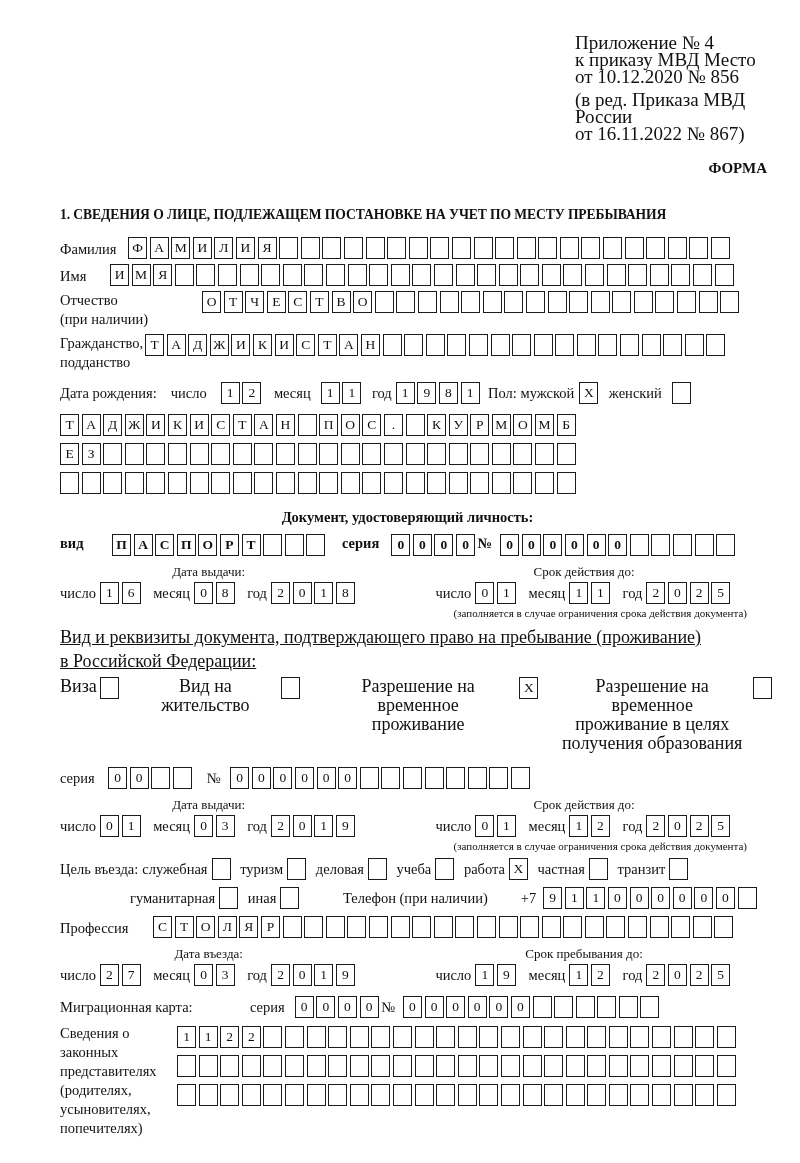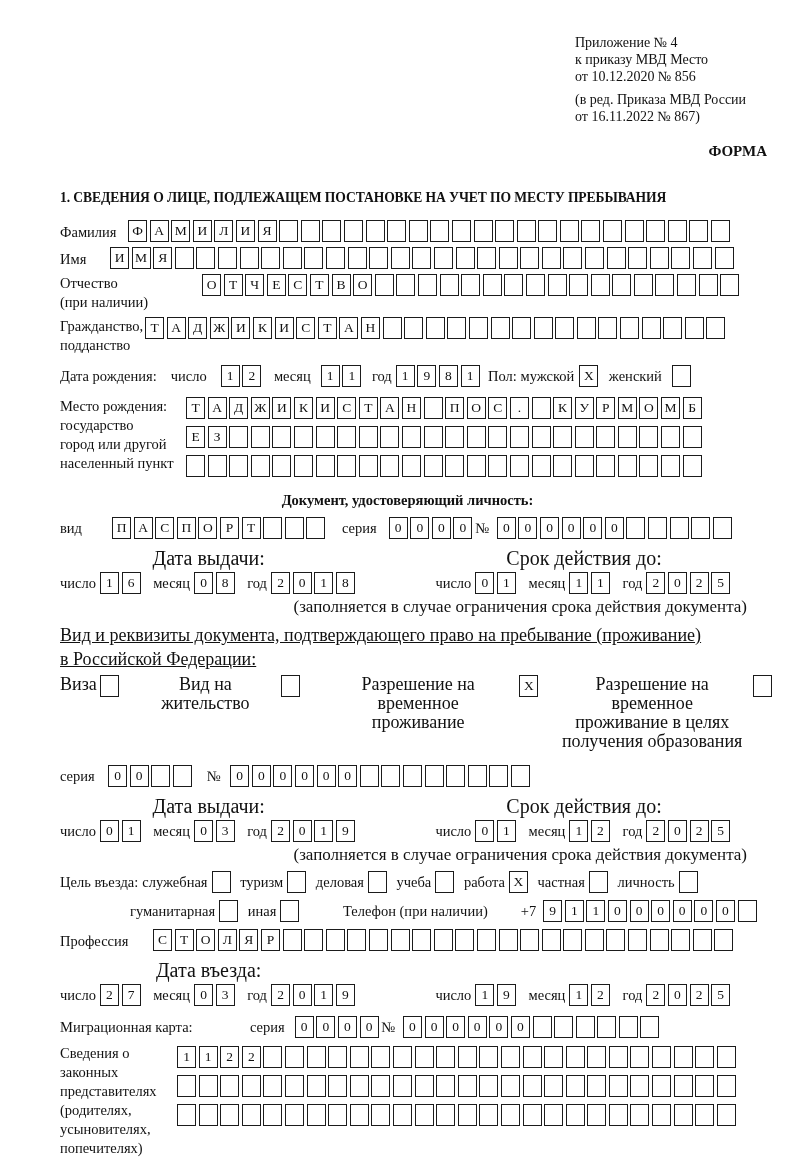--- a/index.html
+++ b/index.html
@@ -1,21 +1,21 @@
 <!DOCTYPE html>
 <html><head>
 <meta charset="utf-8">
 <style>
   html,body{margin:0;padding:0;background:#ffffff;}
   body{
     width:800px;height:1163px;overflow:hidden;box-sizing:border-box;
     font-family:"Liberation Serif","DejaVu Serif",serif;color:#111;
     padding:34px 25px 0 60px;
   }
-  .appendix{width:200px;margin-left:auto;margin-right:0;font-size:14px;line-height:17px;}
+  .appendix{width:200px;margin-left:auto;margin-right:0;font-size:19px;line-height:17px;}
   .appendix .amend{margin-top:6px;}
   .forma{width:200px;margin-left:auto;text-align:right;font-weight:bold;font-size:15px;margin-top:18px;padding-right:8px;box-sizing:border-box;}
   .title{ text-align:center;font-weight:bold;font-size:16px;line-height:24px;margin-top:20px;letter-spacing:.2px;}
   .title .blank{display:inline-block;width:55px;border-bottom:2px solid #222;height:12px;margin-left:10px;}
   .sec-heading{font-weight:bold;font-size:13.6px;margin-top:30px;margin-bottom:14px;letter-spacing:-0.1px;}
   .row{display:flex;align-items:flex-start;margin-bottom:5px;}
   .lbl{font-size:14.5px;line-height:19px;padding-top:3px;white-space:nowrap;}
   .lbl2{font-size:14.5px;line-height:19px;white-space:nowrap;}
   .cells{white-space:nowrap;display:inline-block;}
   .cell{
@@ -23,26 +23,26 @@
     margin-right:2.6px;text-align:center;font-size:13.5px;line-height:20px;
     vertical-align:top;background:#fff;
   }
   .w68{width:68px;} .w50{width:50px;} .w142{width:142px;} .w85{width:85px;}
   .w126{width:126px;} .w52{width:52px;} .w117{width:117px;} .w93{width:93px;} .w150{width:150px;}
   .stack .lbl2{display:block;}
   .boxrows .cells{display:block;margin-bottom:7px;}
   .center-bold{text-align:center;font-weight:bold;font-size:14.5px;margin:8px 0 8px -20px;}
   .dpair{display:flex;align-items:flex-end;margin-top:8px;}
   .dgroup{display:inline-block;text-align:center;}
-  .dgroup .dheading{font-size:20px;margin-bottom:2px;}
+  .dgroup .dheading{font-size:13px;margin-bottom:2px;}
   .dline{display:flex;align-items:center;font-size:14.5px;}
   .dline .lbl{padding-top:0;margin-right:4px;}
   .dline .ml{margin-left:10px;}
   .dright{margin-left:78px;}
-  .note{font-size:17px;text-align:right;padding-right:28px;margin-top:3px;margin-bottom:6px;}
+  .note{font-size:11px;text-align:right;padding-right:28px;margin-top:3px;margin-bottom:6px;}
   .intro{font-size:18px;line-height:24px;text-decoration:underline;}
   .opt-row{display:flex;align-items:flex-start;margin-top:4px;margin-bottom:14px;}
   .opt{display:flex;align-items:flex-start;}
   .opt .olbl{font-size:18px;line-height:19px;text-align:center;}
   .opt .cells{margin-left:8px;}
   .purpose-line{display:flex;align-items:center;font-size:14.5px;margin-bottom:7px;flex-wrap:nowrap;}
   .purpose-line .p{display:flex;align-items:center;margin-right:7px;}
   .purpose-line .p .cells{margin-left:4px;}
   .mt10{margin-top:10px;}
 </style>
@@ -98,36 +98,30 @@
   <span class="cells" style="margin-left:10px;"><span class="cell">1</span><span class="cell">1</span></span>
   <span class="lbl2" style="margin-left:8px;">год</span>
   <span class="cells" style="margin-left:4px;"><span class="cell">1</span><span class="cell">9</span><span class="cell">8</span><span class="cell">1</span></span>
   <span class="lbl2" style="margin-left:6px;">Пол: мужской</span>
   <span class="cells" style="margin-left:5px;"><span class="cell">X</span></span>
   <span class="lbl2" style="margin-left:8px;">женский</span>
   <span class="cells" style="margin-left:10px;"><span class="cell"></span></span>
 </div>
 
 <div class="row mt10">
-  <span class="stack w126" style="line-height:20px;">
-    <span class="lbl2">Место рождения:</span>
-    <span class="lbl2">государство</span>
-    <span class="lbl2">город или другой</span>
-    <span class="lbl2">населенный пункт</span>
-  </span>
   <span class="boxrows">
     <span class="cells"><span class="cell">Т</span><span class="cell">А</span><span class="cell">Д</span><span class="cell">Ж</span><span class="cell">И</span><span class="cell">К</span><span class="cell">И</span><span class="cell">С</span><span class="cell">Т</span><span class="cell">А</span><span class="cell">Н</span><span class="cell"></span><span class="cell">П</span><span class="cell">О</span><span class="cell">С</span><span class="cell">.</span><span class="cell"></span><span class="cell">К</span><span class="cell">У</span><span class="cell">Р</span><span class="cell">М</span><span class="cell">О</span><span class="cell">М</span><span class="cell">Б</span></span>
     <span class="cells"><span class="cell">Е</span><span class="cell">З</span><span class="cell"></span><span class="cell"></span><span class="cell"></span><span class="cell"></span><span class="cell"></span><span class="cell"></span><span class="cell"></span><span class="cell"></span><span class="cell"></span><span class="cell"></span><span class="cell"></span><span class="cell"></span><span class="cell"></span><span class="cell"></span><span class="cell"></span><span class="cell"></span><span class="cell"></span><span class="cell"></span><span class="cell"></span><span class="cell"></span><span class="cell"></span><span class="cell"></span></span>
     <span class="cells"><span class="cell"></span><span class="cell"></span><span class="cell"></span><span class="cell"></span><span class="cell"></span><span class="cell"></span><span class="cell"></span><span class="cell"></span><span class="cell"></span><span class="cell"></span><span class="cell"></span><span class="cell"></span><span class="cell"></span><span class="cell"></span><span class="cell"></span><span class="cell"></span><span class="cell"></span><span class="cell"></span><span class="cell"></span><span class="cell"></span><span class="cell"></span><span class="cell"></span><span class="cell"></span><span class="cell"></span></span>
   </span>
 </div>
 
 <div class="center-bold">Документ, удостоверяющий личность:</div>
 
-<div class="row" style="align-items:center;">
+<div class="row" style="align-items:flex-start;font-weight:bold;">
   <span class="lbl2 w52">вид</span>
   <span class="cells"><span class="cell">П</span><span class="cell">А</span><span class="cell">С</span><span class="cell">П</span><span class="cell">О</span><span class="cell">Р</span><span class="cell">Т</span><span class="cell"></span><span class="cell"></span><span class="cell"></span></span>
   <span class="lbl2" style="margin-left:14px;margin-right:12px;">серия</span>
   <span class="cells"><span class="cell">0</span><span class="cell">0</span><span class="cell">0</span><span class="cell">0</span></span>
   <span class="lbl2" style="margin-right:8px;">№</span>
   <span class="cells"><span class="cell">0</span><span class="cell">0</span><span class="cell">0</span><span class="cell">0</span><span class="cell">0</span><span class="cell">0</span><span class="cell"></span><span class="cell"></span><span class="cell"></span><span class="cell"></span><span class="cell"></span></span>
 </div>
 
 <div class="dpair">
   <div class="dgroup">
@@ -237,21 +231,21 @@
     </span>
   <span class="p">
       <span>работа</span>
       <span class="cells"><span class="cell">X</span></span>
     </span>
   <span class="p">
       <span>частная</span>
       <span class="cells"><span class="cell"></span></span>
     </span>
   <span class="p">
-      <span>личность</span>
+      <span>транзит</span>
       <span class="cells"><span class="cell"></span></span>
     </span>
 </div>
 <div class="purpose-line" style="margin-left:70px;">
   <span class="p">
       <span>гуманитарная</span>
       <span class="cells"><span class="cell"></span></span>
     </span>
   <span class="p">
       <span>иная</span>
@@ -272,20 +266,21 @@
     <div class="dline">
       <span class="lbl">число</span>
       <span class="cells"><span class="cell">2</span><span class="cell">7</span></span>
       <span class="lbl ml">месяц</span>
       <span class="cells"><span class="cell">0</span><span class="cell">3</span></span>
       <span class="lbl ml">год</span>
       <span class="cells"><span class="cell">2</span><span class="cell">0</span><span class="cell">1</span><span class="cell">9</span></span>
     </div>
   </div>
   <div class="dgroup dright">
+    <div class="dheading">Срок пребывания до:</div>
     <div class="dline">
       <span class="lbl">число</span>
       <span class="cells"><span class="cell">1</span><span class="cell">9</span></span>
       <span class="lbl ml">месяц</span>
       <span class="cells"><span class="cell">1</span><span class="cell">2</span></span>
       <span class="lbl ml">год</span>
       <span class="cells"><span class="cell">2</span><span class="cell">0</span><span class="cell">2</span><span class="cell">5</span></span>
     </div>
   </div>
 </div>

